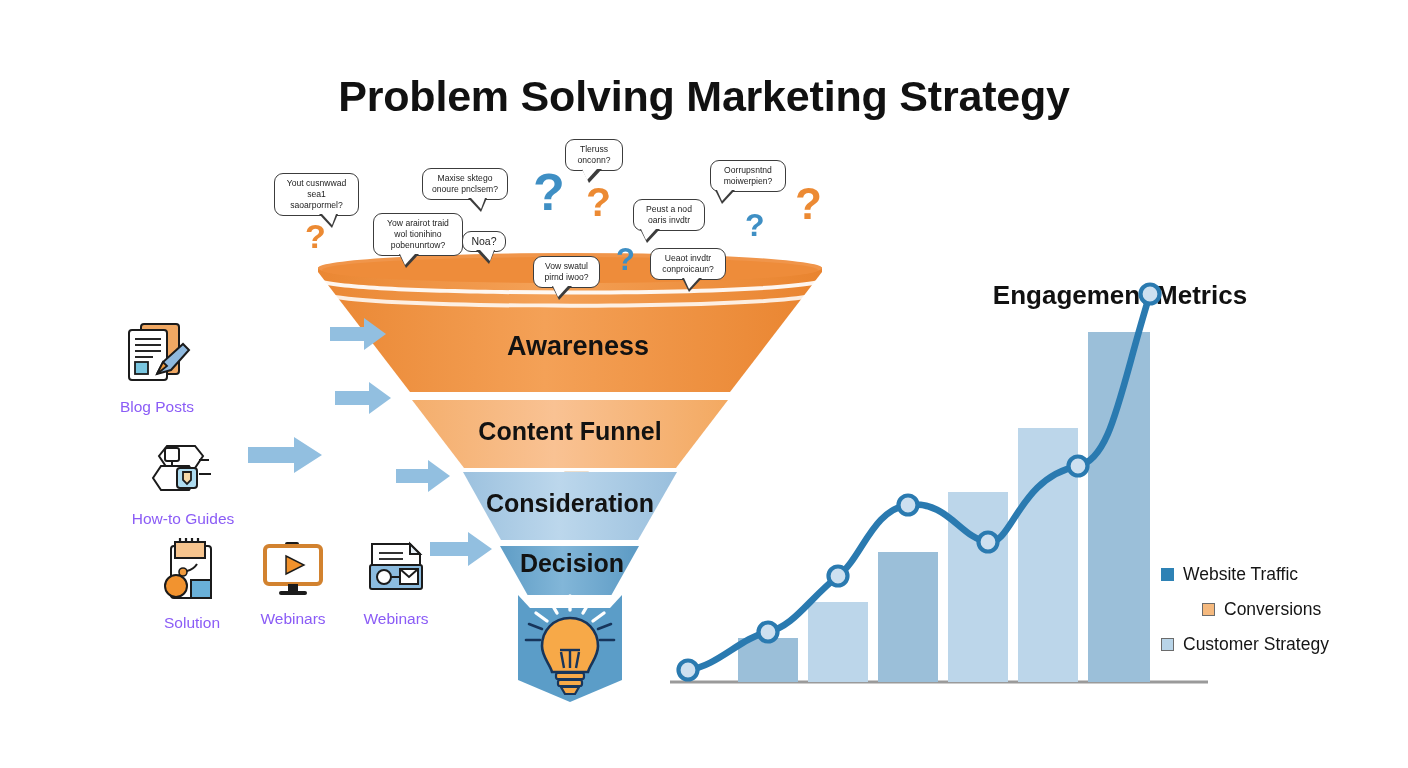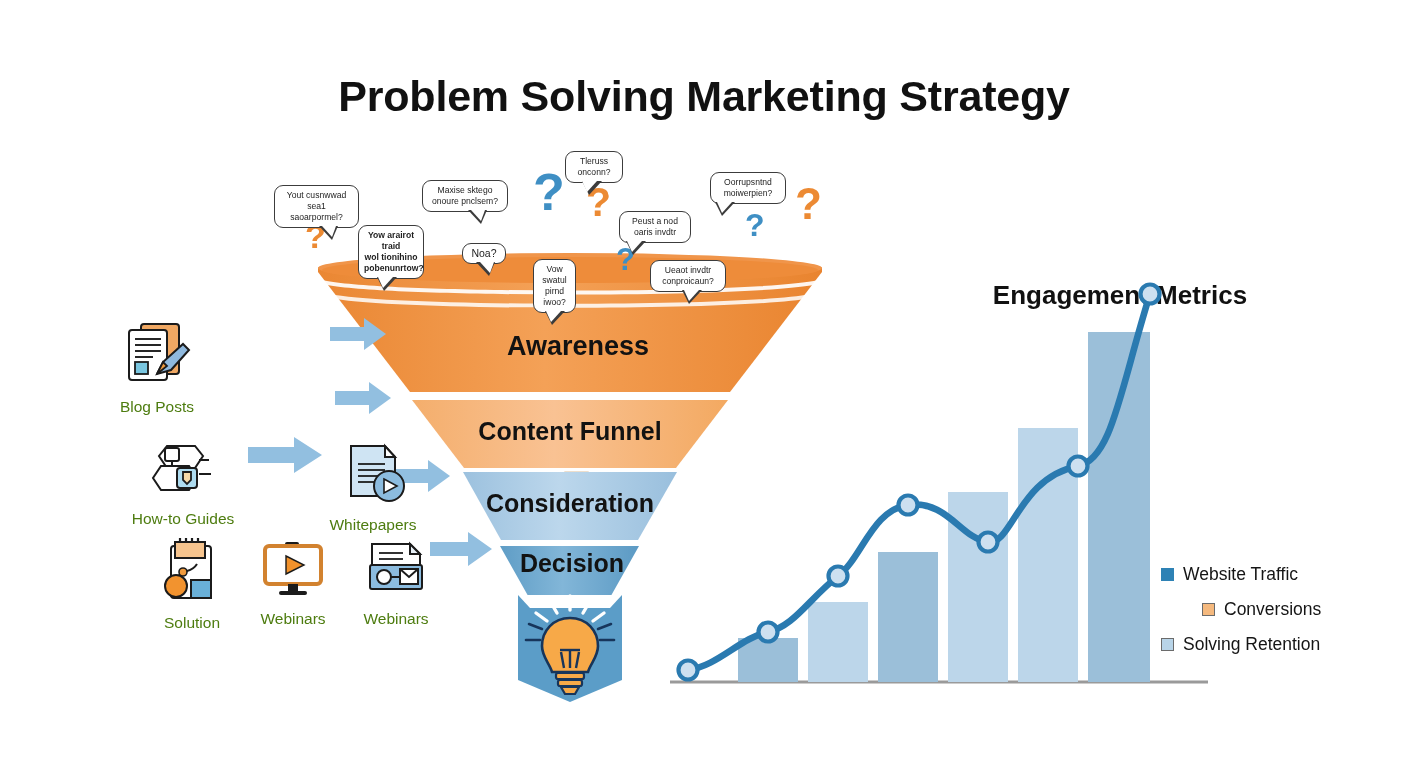--- a/index.html
+++ b/index.html
@@ -26,21 +26,20 @@
     background:#ffffff;
     border:1.6px solid #3c3c3c;
     border-radius:9px;
     color:#1d1d1d;
     font-size:8.6px;
     line-height:11px;
     text-align:center;
     padding:4px 5px;
     box-sizing:border-box;
     z-index:40;
-    margin-top:12px;
   }
   .bubble .tail, .bubble .tail2 {
     position:absolute; width:0; height:0;
   }
   
   .tail-dl {
     bottom:-13px; left:28%;
     border-left:7px solid transparent;
     border-right:13px solid transparent;
     border-top:14px solid #3c3c3c;
@@ -69,21 +68,21 @@
     position:absolute; font-weight:bold; z-index:35;
     font-family:"Liberation Sans", sans-serif;
     line-height:1;
   }
 
   
   #funnel { position:absolute; left:300px; top:250px; width:540px; height:460px; z-index:20; }
 
   
   .icon-block { position:absolute; text-align:center; z-index:25; }
-  .icon-label { font-size:15.5px; color:#4d7c0f; margin-top:4px; white-space:nowrap; }
+  .icon-label { font-size:15.5px; color:#8b5cf6; margin-top:4px; white-space:nowrap; }
   .icon-art { position:relative; margin:0 auto; }
 
   .arrow-blue { position:absolute; z-index:24; }
 
   
   #chart { position:absolute; left:660px; top:270px; width:740px; height:430px; z-index:15; }
   #chart-title {
     position:absolute; left:900px; top:280px; width:440px;
     text-align:center; font-size:26px; font-weight:bold; color:#111111;
   }
@@ -180,21 +179,21 @@
     </g>
   </svg>
 
   <div class="bubble" style="left:274px; top:173px; width:85px;">
     <div>Yout cusnwwad</div>
     <div>sea1 saoarpormel?</div>
     <span class="tail tail-dr"></span>
     <span class="tail2 tail-dr-in"></span>
   </div>
 
-  <div class="bubble" style="left:358px; top:213px; width:66px;font-weight:bold;">
+  <div class="bubble" style="left:373px; top:213px; width:90px;">
     <div>Yow arairot traid</div>
     <div>wol tionihino</div>
     <div>pobenunrtow?</div>
     <span class="tail tail-dl"></span>
     <span class="tail2 tail-dl-in"></span>
   </div>
 
   <div class="bubble" style="left:422px; top:168px; width:86px;">
     <div>Maxise sktego</div>
     <div>onoure pnclsem?</div>
@@ -208,28 +207,28 @@
     <span class="tail2 tail-dr-in"></span>
   </div>
 
   <div class="bubble" style="left:565px; top:139px; width:58px;">
     <div>Tleruss</div>
     <div>onconn?</div>
     <span class="tail tail-dl"></span>
     <span class="tail2 tail-dl-in"></span>
   </div>
 
-  <div class="bubble" style="left:533px; top:247px; width:43px;">
+  <div class="bubble" style="left:533px; top:256px; width:67px;">
     <div>Vow swatul</div>
     <div>pirnd iwoo?</div>
     <span class="tail tail-dl"></span>
     <span class="tail2 tail-dl-in"></span>
   </div>
 
-  <div class="bubble" style="left:619px; top:199px; width:72px;">
+  <div class="bubble" style="left:633px; top:199px; width:72px;">
     <div>Peust a nod</div>
     <div>oaris invdtr</div>
     <span class="tail tail-dl" style="left:8%"></span>
     <span class="tail2 tail-dl-in" style="left:10%"></span>
   </div>
 
   <div class="bubble" style="left:650px; top:248px; width:76px;">
     <div>Ueaot invdtr</div>
     <div>conproicaun?</div>
     <span class="tail tail-dl" style="left:42%"></span>
@@ -274,35 +273,20 @@
       <path d="M18,26 L46,26 L54,38 L46,50 L18,50 L10,38 Z" fill="#ffffff" stroke="#1b1b1b" stroke-width="2"></path>
       <rect x="22" y="8" width="14" height="13" rx="2" fill="#ffffff" stroke="#1b1b1b" stroke-width="2"></rect>
       <path d="M29,21 L29,27" stroke="#1b1b1b" stroke-width="2"></path>
       <rect x="34" y="28" width="20" height="20" rx="3" fill="#aedcf0" stroke="#1b1b1b" stroke-width="2"></rect>
       <path d="M40,32 L48,32 L48,40 L44,44 L40,40 Z" fill="#f6d9a8" stroke="#1b1b1b" stroke-width="1.8"></path>
       <path d="M56,20 L66,20 M56,34 L68,34" stroke="#1b1b1b" stroke-width="2"></path>
     </svg>
     <div class="icon-label">How-to Guides</div>
   </div>
 
-  <div class="icon-block" style="left:315px; top:440px; width:116px;">
-    <svg class="icon-art" width="72" height="68" viewBox="0 0 72 68">
-      <path d="M14,6 L48,6 L58,17 L58,56 L14,56 Z" fill="#cfe4f3" stroke="#1b1b1b" stroke-width="2"></path>
-      <path d="M48,6 L48,17 L58,17 Z" fill="#ffffff" stroke="#1b1b1b" stroke-width="2"></path>
-      <g stroke="#1b1b1b" stroke-width="1.8">
-        <line x1="21" y1="24" x2="48" y2="24"></line>
-          <line x1="21" y1="30" x2="48" y2="30"></line>
-        <line x1="21" y1="36" x2="48" y2="36"></line>
-          <line x1="21" y1="42" x2="38" y2="42"></line>
-      </g>
-      <circle cx="52" cy="46" r="15" fill="#8cbcdf" stroke="#1b1b1b" stroke-width="2"></circle>
-      <path d="M47,39 L60,46 L47,53 Z" fill="#ffffff" stroke="#1b1b1b" stroke-width="1.6"></path>
-    </svg>
-    <div class="icon-label">Whitepapers</div>
-  </div>
 
   <div class="icon-block" style="left:140px; top:538px; width:104px;">
     <svg class="icon-art" width="70" height="68" viewBox="0 0 70 68">
       <rect x="14" y="8" width="40" height="52" rx="3" fill="#ffffff" stroke="#1b1b1b" stroke-width="2"></rect>
       <rect x="18" y="4" width="30" height="16" fill="#f6c48e" stroke="#1b1b1b" stroke-width="2"></rect>
       <g stroke="#1b1b1b" stroke-width="2.2">
         <line x1="23" y1="4" x2="23" y2="-2"></line>
           <line x1="29" y1="4" x2="29" y2="-4"></line>
         <line x1="35" y1="4" x2="35" y2="-1"></line>
           <line x1="41" y1="4" x2="41" y2="-3"></line>
@@ -393,16 +377,16 @@
   <div class="legend-row" style="left:1161px; top:564px;">
     <span class="legend-swatch" style="background:#2e82b5;"></span>
     <span>Website Traffic</span>
   </div>
   <div class="legend-row" style="left:1202px; top:599px;">
     <span class="legend-swatch" style="background:#f5b97e; border:1.4px solid #6b6b6b;"></span>
     <span>Conversions</span>
   </div>
   <div class="legend-row" style="left:1161px; top:634px;">
     <span class="legend-swatch" style="background:#b8d4e8; border:1.4px solid #6b6b6b;"></span>
-    <span>Solving Retention</span>
+    <span>Customer Strategy</span>
   </div>
 
 </div>
 
 </body></html>

